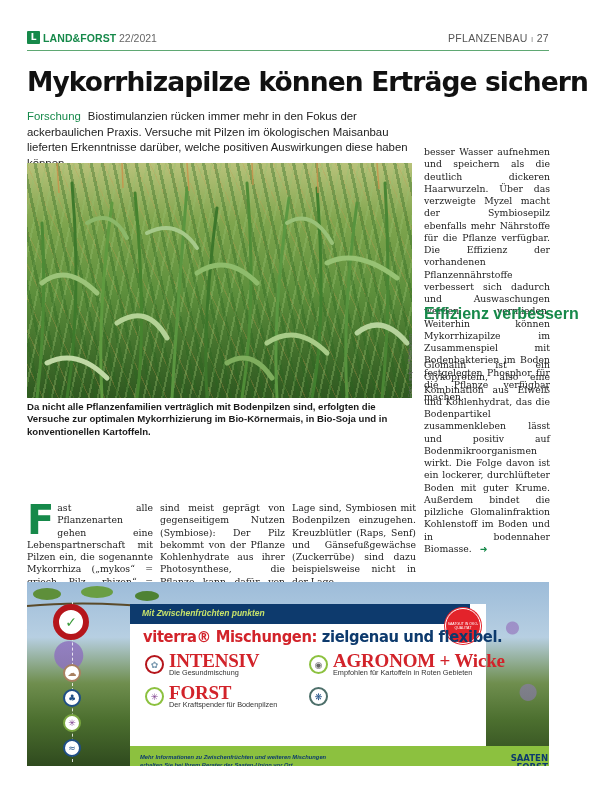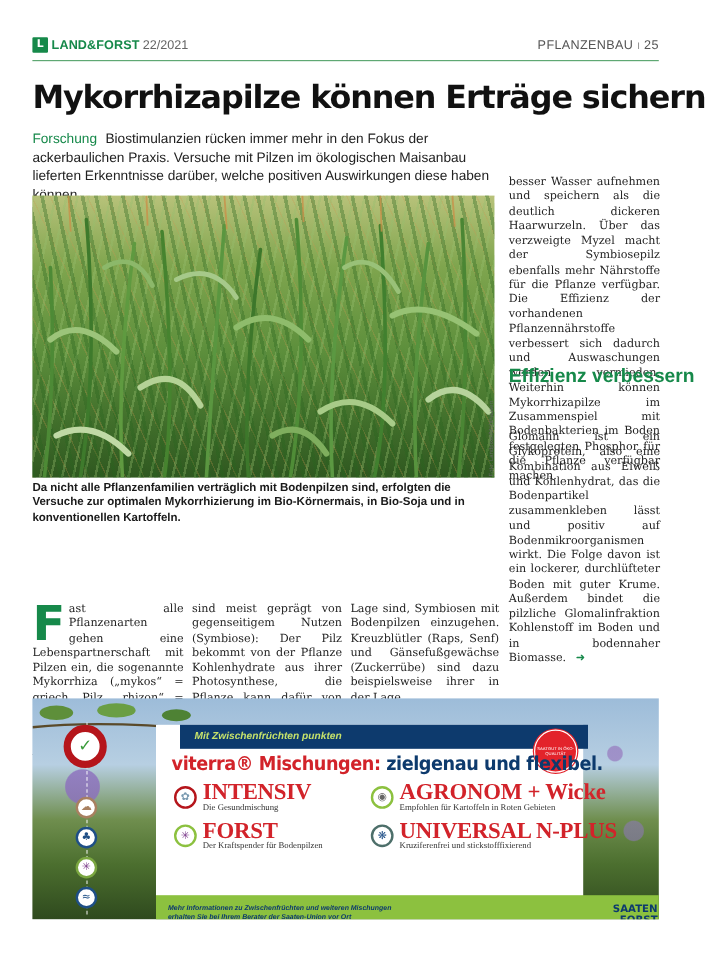--- a/index.html
+++ b/index.html
@@ -55,52 +55,52 @@
       radial-gradient(circle at 93% 25%, rgba(150,120,190,0.7) 0 6px, transparent 7px),
       radial-gradient(circle at 96% 60%, rgba(140,120,180,0.6) 0 8px, transparent 9px),
       linear-gradient(180deg, #9dbcd9 0%, #b7cfe2 30%, #6f8e4e 55%, #4c6f2f 75%, #2f4a1e 100%);
   }
   .ad-branch { position: absolute; left: 0; top: 0; width: 140px; height: 30px; }
   .ad-timeline { position: absolute; left: 45px; top: 20px; width: 2px; height: 160px; border-left: 1px dashed rgba(255,255,255,0.8); }
   .ad-badge-main { position: absolute; left: 26px; top: 22px; width: 36px; height: 36px; border-radius: 50%; background: #fff; border: 6px solid #b5151b; display: flex; align-items: center; justify-content: center; font-size: 14px; color: #3a9b3a; font-weight: bold; font-family: "DejaVu Sans", sans-serif; }
   .ad-small-icon { position: absolute; left: 36px; width: 18px; height: 18px; border-radius: 50%; background: #fff; display: flex; align-items: center; justify-content: center; font-size: 9px; font-family: "DejaVu Sans", sans-serif; }
 
   .ad-panel { position: absolute; left: 103px; top: 22px; width: 356px; height: 156px; background: #ffffff; }
-  .ad-topbar { position: absolute; left: 103px; top: 22px; width: 340px; height: 20px; background: #0d3a6d; margin-left: 20px; }
+  .ad-topbar { position: absolute; left: 103px; top: 22px; width: 340px; height: 20px; background: #0d3a6d; }
   .ad-topbar span { position: absolute; left: 12px; top: 4px; font-family: "Liberation Sans", sans-serif; font-weight: bold; font-style: italic; font-size: 8.5px; color: #c6e26b; }
   .ad-seal { position: absolute; left: 418px; top: 26px; width: 36px; height: 36px; border-radius: 50%; background: #e3232b; border: 1px solid #fff; box-shadow: 0 0 0 1px #e3232b; display: flex; align-items: center; justify-content: center; }
   .ad-seal span { font-family: "Liberation Sans", sans-serif; font-size: 3.5px; color: #fff; text-align: center; line-height: 4px; }
   .ad-title { position: absolute; left: 116px; top: 45px; font-family: "DejaVu Sans", sans-serif; font-weight: bold; font-size: 16px; letter-spacing: -0.4px; white-space: nowrap; transform: scaleX(0.92); transform-origin: left top; }
   .ad-title .t1 { color: #d2232a; }
   .ad-title .t2 { color: #0d3a6d; }
 
   .ad-prod { position: absolute; display: flex; align-items: flex-start; }
   .ad-prod-icon { width: 19px; height: 19px; border-radius: 50%; background: #fff; display: flex; align-items: center; justify-content: center; font-size: 9px; font-family: "DejaVu Sans", sans-serif; margin-right: 5px; margin-top: 1px; }
   .ad-prod-name { font-family: Liberation Serif, serif; font-weight: bold; font-size: 19px; color: #d2232a; line-height: 14px; letter-spacing: -0.2px; }
-  .ad-prod-sub { font-family: Liberation Serif, serif; font-size: 7.3px; color: #333; line-height: 9px; }
+  .ad-prod-sub { font-family: Liberation Sans, sans-serif; font-size: 7.3px; color: #333; line-height: 9px; }
 
   .ad-footer { position: absolute; left: 103px; top: 137px; width: 428px; height: 40px; background: #8cc13f; margin-top: 27px; }
   .ad-footer-text { position: absolute; left: 10px; top: 7px; font-family: "Liberation Sans", sans-serif; font-weight: bold; font-style: italic; font-size: 5.8px; line-height: 8px; color: #0d3a6d; }
   .ad-footer-url { color: #ffffff; }
   .ad-saaten { position: absolute; right: 10px; top: 8px; text-align: right; font-family: "DejaVu Sans", sans-serif; font-weight: bold; font-size: 8.5px; line-height: 9px; color: #0d3a6d; }
   .ad-saaten small { display: block; font-size: 3px; color: #2f5d1e; font-weight: normal; line-height: 4px; }
 </style>
 </head>
 <body>
 
 <div class="header">
   <div class="logo">
     <div class="logo-box">L</div>
     <div class="logo-text">LAND&amp;FORST</div>
   </div>
   <div class="issue">22/2021</div>
   <div class="section-right">
     <span>PFLANZENBAU</span>
     <span style="font-size:8px;color:#888;">I</span>
-    <span>25</span>
+    <span>27</span>
   </div>
 </div>
 
 <h1 class="headline">Mykorrhizapilze können Erträge sichern</h1>
 
 <div class="lead">
   <span class="kicker">Forschung</span><span>Biostimulanzien rücken immer mehr in den Fokus der ackerbaulichen Praxis. Versuche mit Pilzen im ökologischen Maisanbau lieferten Erkenntnisse darüber, welche positiven Auswirkungen diese haben können.</span>
 </div>
 
 <div class="photo">
@@ -144,21 +144,21 @@
 <div class="caption">Da nicht alle Pflanzenfamilien verträglich mit Bodenpilzen sind, erfolgten die Versuche zur optimalen Mykorrhizierung im Bio-Körnermais, in Bio-Soja und in konventionellen Kartoffeln.</div>
 
 <div class="col col1">
   <span class="dropcap">F</span>
   <p>ast alle Pflanzenarten gehen eine Lebenspartnerschaft mit Pilzen ein, die sogenannte Mykorrhiza („mykos“ = griech. Pilz, „rhizon“ = griech. Wurzel). Dabei spielt er, je nach Pflanzenfamilie, verschiedene Rollen. Die Lebenspartnerschaften</p>
 </div>
 <div class="col col2">
   <p>sind meist geprägt von gegenseitigem Nutzen (Symbiose): Der Pilz bekommt von der Pflanze Kohlenhydrate aus ihrer Photosynthese, die Pflanze kann dafür von einigen guten Eigenschaften ihres Pilzes profitieren. Wobei nicht alle Familien in der</p>
 </div>
 <div class="col col3">
-  <p>Lage sind, Symbiosen mit Bodenpilzen einzugehen. Kreuzblütler (Raps, Senf) und Gänsefußgewächse (Zuckerrübe) sind dazu beispielsweise ihrer in der Lage.</p>
+  <p>Lage sind, Symbiosen mit Bodenpilzen einzugehen. Kreuzblütler (Raps, Senf) und Gänsefußgewächse (Zuckerrübe) sind dazu beispielsweise nicht in der Lage.</p>
   <p>Das feine Pilzgeflecht, Myzel genannt, kann aufgrund seiner größeren Oberfläche</p>
 </div>
 <div class="col col4">
   <p>besser Wasser aufnehmen und speichern als die deutlich dickeren Haarwurzeln. Über das verzweigte Myzel macht der Symbiosepilz ebenfalls mehr Nährstoffe für die Pflanze verfügbar. Die Effizienz der vorhandenen Pflanzennährstoffe verbessert sich dadurch und Auswaschungen werden vermieden. Weiterhin können Mykorrhizapilze im Zusammenspiel mit Bodenbakterien im Boden festgelegten Phosphor für die Pflanze verfügbar machen.</p>
 </div>
 <div class="subhead">Effizienz verbessern</div>
 <div class="col col4b">
   <p><span>Glomalin ist ein Glykoprotein, also eine Kombination aus Eiweiß und Kohlenhydrat, das die Bodenpartikel zusammenkleben lässt und positiv auf Bodenmikroorganismen wirkt. Die Folge davon ist ein lockerer, durchlüfteter Boden mit guter Krume. Außerdem bindet die pilzliche Glomalinfraktion Kohlenstoff im Boden und in bodennaher Biomasse.</span><span class="arrow">➜</span></p>
 </div>
 
@@ -203,24 +203,20 @@
   </div>
   <div class="ad-prod" style="left:118px;top:104px;">
     <div class="ad-prod-icon" style="border:2.5px solid #8cc13f;color:#7d3e8c;">✳</div>
     <div>
       <div class="ad-prod-name">FORST</div>
       <div class="ad-prod-sub">Der Kraftspender für Bodenpilzen</div>
     </div>
   </div>
   <div class="ad-prod" style="left:282px;top:104px;">
     <div class="ad-prod-icon" style="border:2.5px solid #4d6f6a;color:#1f4f86;">❋</div>
-    <div>
-      <div class="ad-prod-name">UNIVERSAL N-PLUS</div>
-      <div class="ad-prod-sub">Kruziferenfrei und stickstofffixierend</div>
-    </div>
   </div>
 
   <div class="ad-footer">
     <div class="ad-footer-text">
       <div>Mehr Informationen zu Zwischenfrüchten und weiteren Mischungen</div>
       <div>erhalten Sie bei Ihrem Berater der Saaten-Union vor Ort</div>
       <div class="ad-footer-url">www.zwischenfrucht.de</div>
     </div>
     <div class="ad-saaten">
       <div>SAATEN</div>

